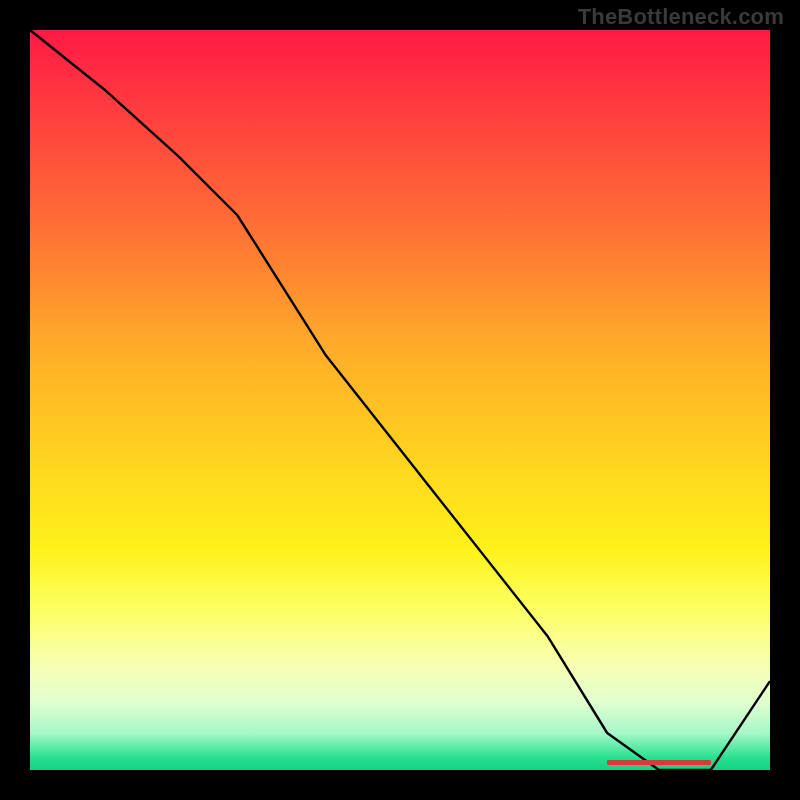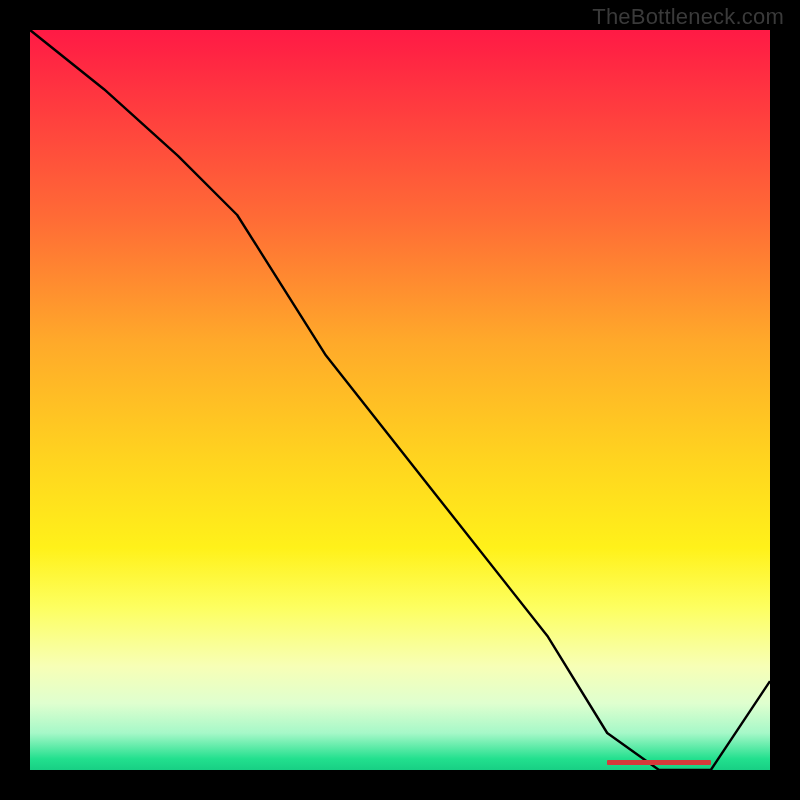--- a/index.html
+++ b/index.html
@@ -15,21 +15,21 @@
     position: relative;
     width: 800px;
     height: 800px;
   }
   .watermark {
     position: absolute;
     top: 4px;
     right: 16px;
     color: #3a3a3a;
     font-size: 22px;
-    font-weight: 400;
+    font-weight: 700;
     letter-spacing: 0.2px;
     user-select: none;
   }
   .outer-black {
     position: absolute;
     left: 0; top: 0;
     width: 800px; height: 800px;
     background: #000;
   }
   .plot {

